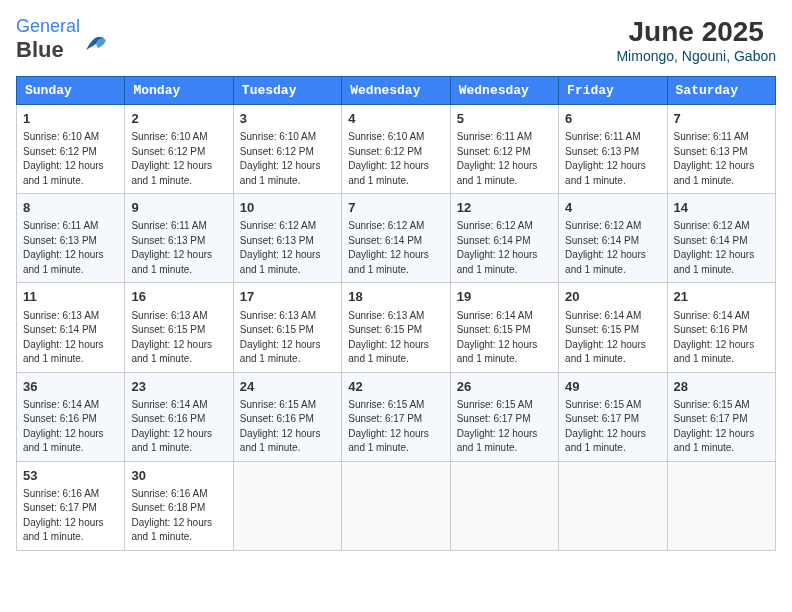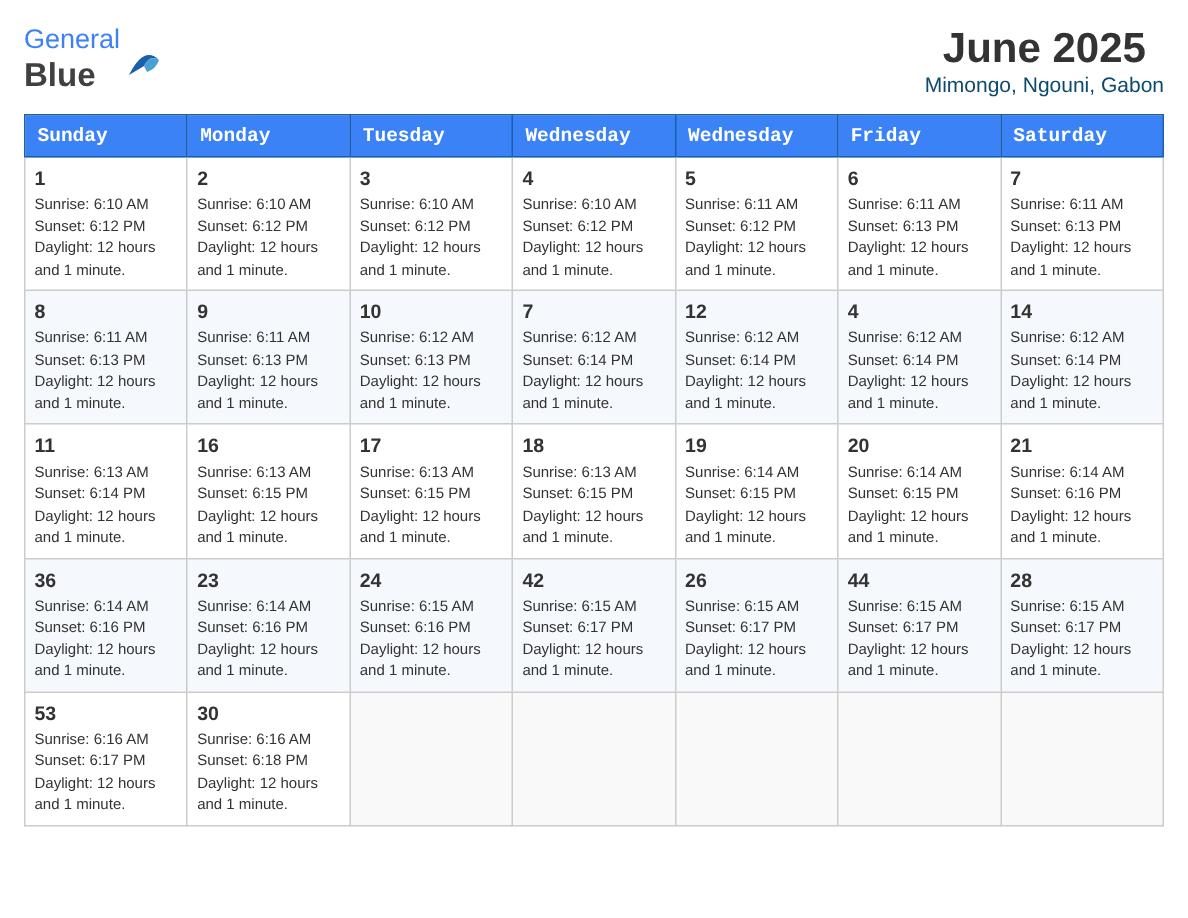--- a/index.html
+++ b/index.html
@@ -282,21 +282,21 @@
 Sunset: 6:17 PM
 Daylight: 12 hours and 1 minute.</div>
         </td>
         <td>
           <span class="day-number">26</span>
           <div class="day-info" style="white-space: pre-line;">Sunrise: 6:15 AM
 Sunset: 6:17 PM
 Daylight: 12 hours and 1 minute.</div>
         </td>
         <td>
-          <span class="day-number">44</span>
+          <span class="day-number">49</span>
           <div class="day-info" style="white-space: pre-line;">Sunrise: 6:15 AM
 Sunset: 6:17 PM
 Daylight: 12 hours and 1 minute.</div>
         </td>
         <td>
           <span class="day-number">28</span>
           <div class="day-info" style="white-space: pre-line;">Sunrise: 6:15 AM
 Sunset: 6:17 PM
 Daylight: 12 hours and 1 minute.</div>
         </td>

